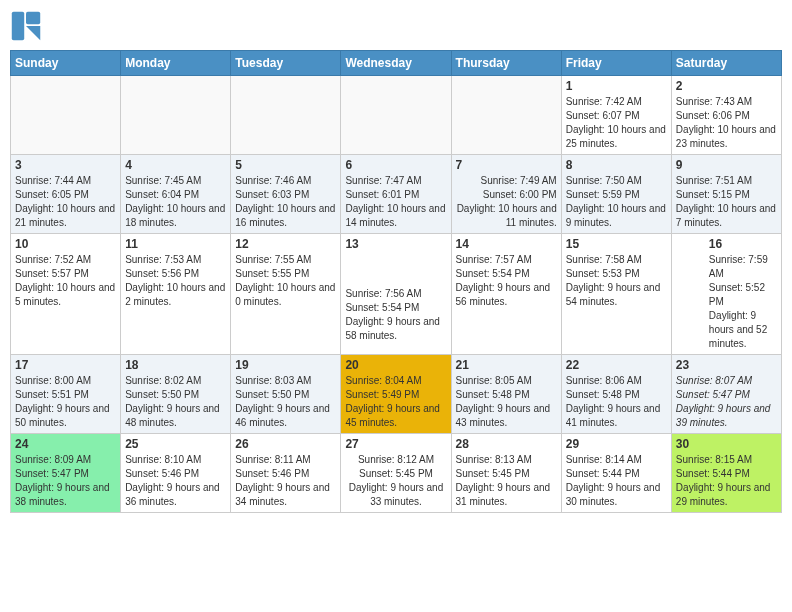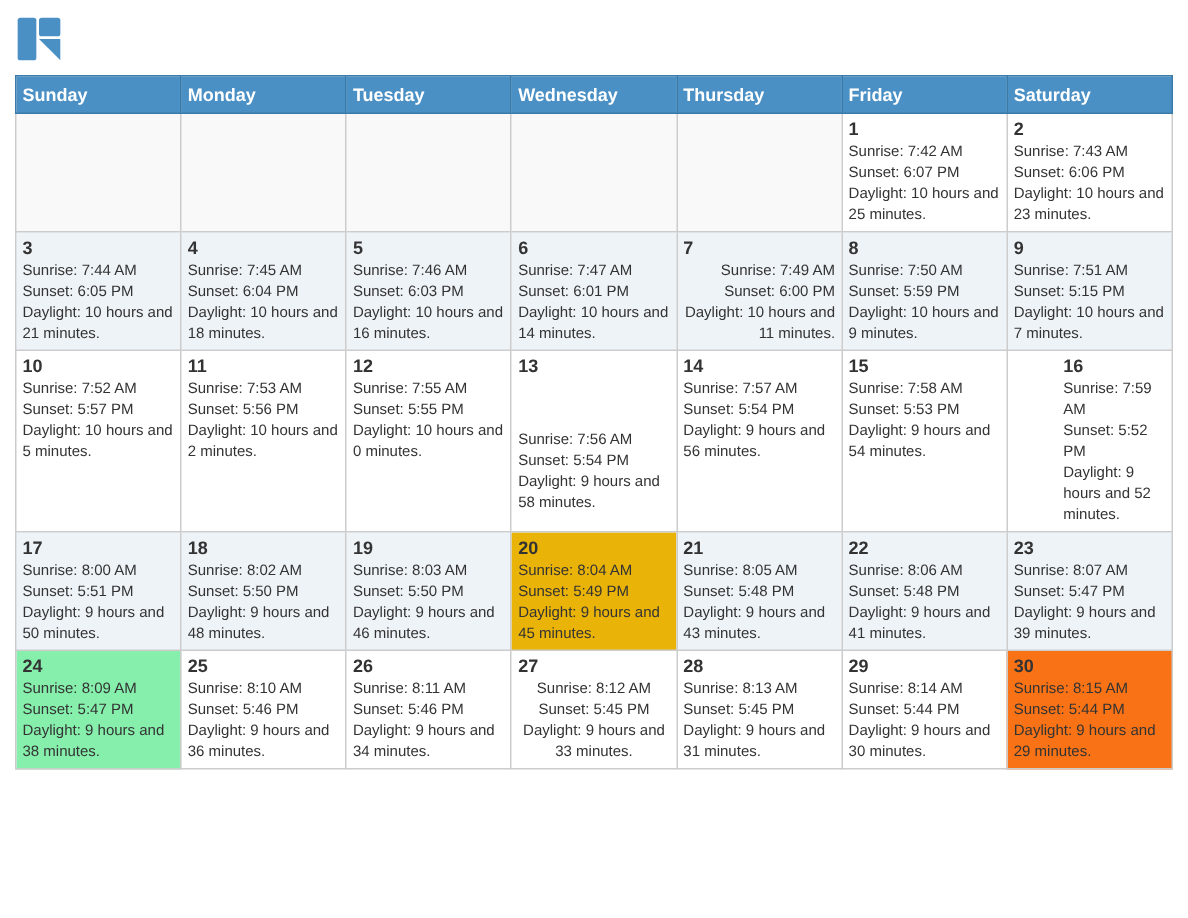--- a/index.html
+++ b/index.html
@@ -262,21 +262,21 @@
 Daylight: 9 hours and 43 minutes.</div>
         </td>
         <td style="background: rgb(238, 243, 248);">
           <span class="day-number">22</span>
           <div class="day-info" style="white-space: pre-line;">Sunrise: 8:06 AM
 Sunset: 5:48 PM
 Daylight: 9 hours and 41 minutes.</div>
         </td>
         <td style="background: rgb(238, 243, 248);">
           <span class="day-number">23</span>
-          <div class="day-info" style="white-space: pre-line;">Sunrise: 8:07 AM
+          <div class="day-info" style="white-space: pre-line; font-style: italic;">Sunrise: 8:07 AM
 Sunset: 5:47 PM
 Daylight: 9 hours and 39 minutes.</div>
         </td>
       </tr>
       <tr>
         <td style="background: #86efac;">
           <span class="day-number">24</span>
           <div class="day-info" style="white-space: pre-line;">Sunrise: 8:09 AM
 Sunset: 5:47 PM
 Daylight: 9 hours and 38 minutes.</div>
@@ -304,21 +304,21 @@
           <div class="day-info" style="white-space: pre-line;">Sunrise: 8:13 AM
 Sunset: 5:45 PM
 Daylight: 9 hours and 31 minutes.</div>
         </td>
         <td style="background: rgb(255, 255, 255);">
           <span class="day-number">29</span>
           <div class="day-info" style="white-space: pre-line;">Sunrise: 8:14 AM
 Sunset: 5:44 PM
 Daylight: 9 hours and 30 minutes.</div>
         </td>
-        <td style="background: #f97316; margin-top: 16px;">
+        <td style="background: #bef264; margin-top: 16px;">
           <span class="day-number">30</span>
           <div class="day-info" style="white-space: pre-line;">Sunrise: 8:15 AM
 Sunset: 5:44 PM
 Daylight: 9 hours and 29 minutes.</div>
         </td>
       </tr>
     </tbody>
 </table>
 
 </body></html>

